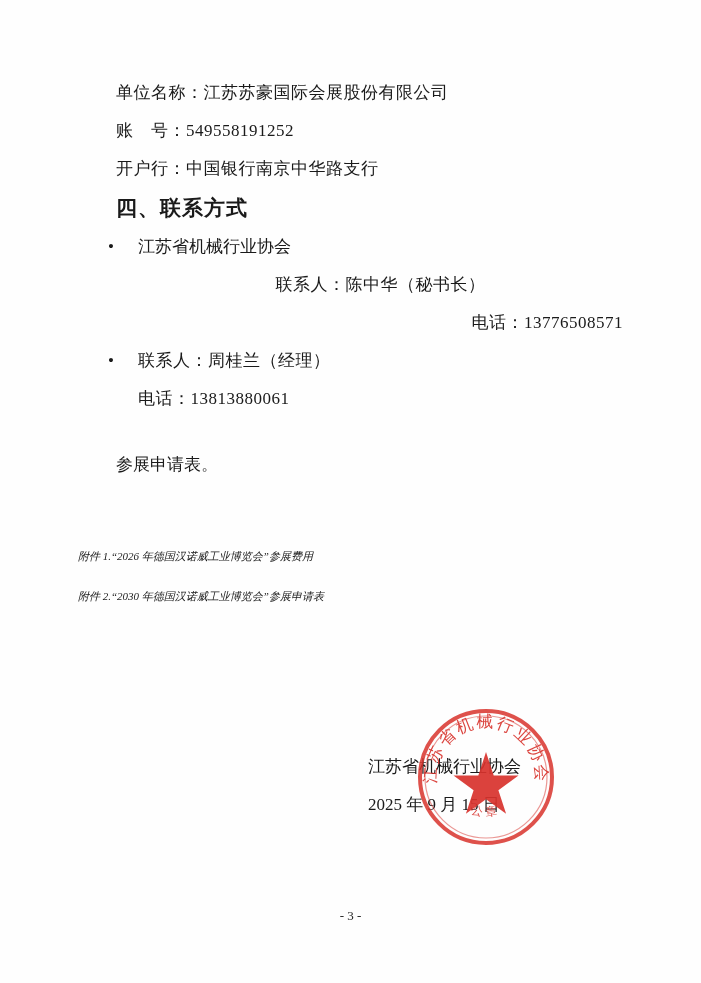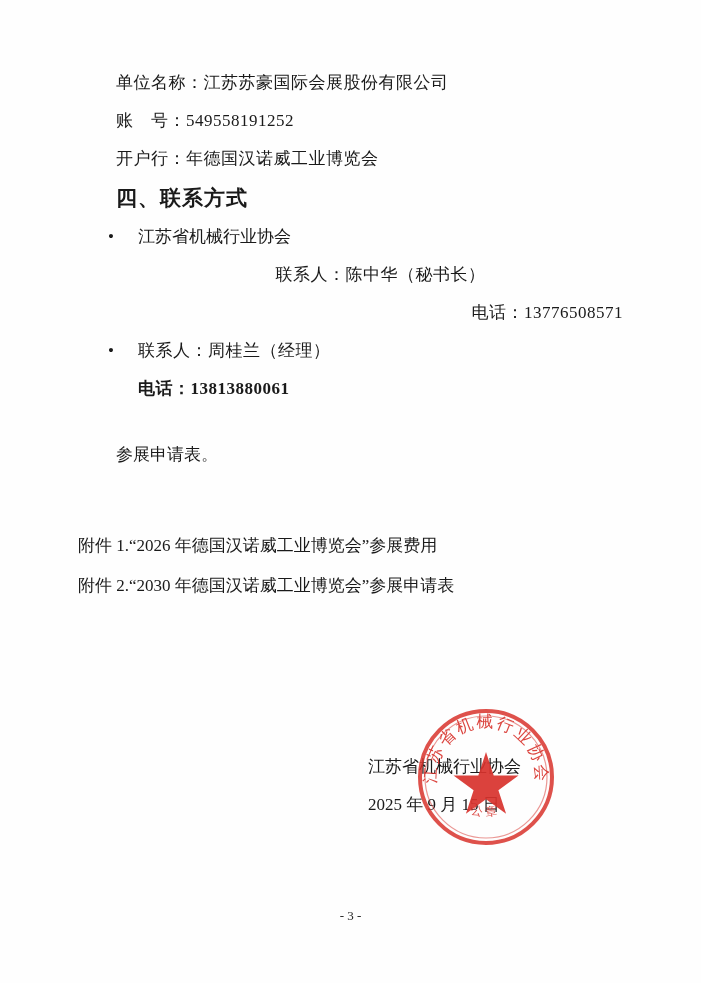--- a/index.html
+++ b/index.html
@@ -18,21 +18,21 @@
   .page {
     position: absolute;
     left: 0; top: 0;
     width: 701px;
     height: 983px;
     background: #fefefe;
   }
   .doc-body {
     position: absolute;
     left: 78px;
-    top: 64px;
+    top: 74px;
     width: 545px;
   }
   .line {
     font-size: 17px;
     line-height: 38px;
     letter-spacing: 0.5px;
     white-space: nowrap;
   }
   .indent-1 { padding-left: 38px; }
   .indent-bullet-text { padding-left: 60px; }
@@ -57,24 +57,25 @@
     line-height: 38px;
   }
   .spacer-sm { height: 28px; }
   .spacer-md { height: 52px; }
   .notice-line {
     font-size: 17px;
     line-height: 38px;
     padding-left: 38px;
   }
   .attach-line {
-    font-size: 17px;
+    font-size: 11px;
     line-height: 40px;
     padding-left: 0px;
     white-space: nowrap;
+    font-style: italic;
   }
   .sign-block {
     position: absolute;
     left: 368px;
     top: 748px;
     width: 240px;
     text-align: left;
   }
   .sign-line {
     font-size: 17px;
@@ -104,36 +105,36 @@
 </style>
 </head>
 <body>
 
 <div class="page">
 
   <div class="doc-body">
 
     <div class="line indent-1">单位名称：江苏苏豪国际会展股份有限公司</div>
     <div class="line indent-1">账　号：549558191252</div>
-    <div class="line indent-1">开户行：年德国汉诺威工业博览会</div>
+    <div class="line indent-1">开户行：中国银行南京中华路支行</div>
 
     <div class="section-head">四、联系方式</div>
 
     <div class="bullet-row">
       <span class="bullet-dot">•</span>
       <span class="indent-bullet-text">江苏省机械行业协会</span>
     </div>
     <div class="line indent-1" style="padding-left:60px;text-align:center;">联系人：陈中华（秘书长）</div>
     <div class="line indent-1" style="padding-left:60px;text-align:right;">电话：13776508571</div>
 
     <div class="bullet-row">
       <span class="bullet-dot">•</span>
     </div>
     <div class="line indent-1" style="padding-left:60px;">联系人：周桂兰（经理）</div>
-    <div class="line indent-1" style="padding-left:60px;font-weight:bold;">电话：13813880061</div>
+    <div class="line indent-1" style="padding-left:60px;">电话：13813880061</div>
 
     <div class="spacer-sm"></div>
 
     <div class="notice-line">参展申请表。</div>
 
     <div class="spacer-md"></div>
 
     <div class="attach-line">附件 1.“2026 年德国汉诺威工业博览会”参展费用</div>
     <div class="attach-line">附件 2.“2030 年德国汉诺威工业博览会”参展申请表</div>
 

